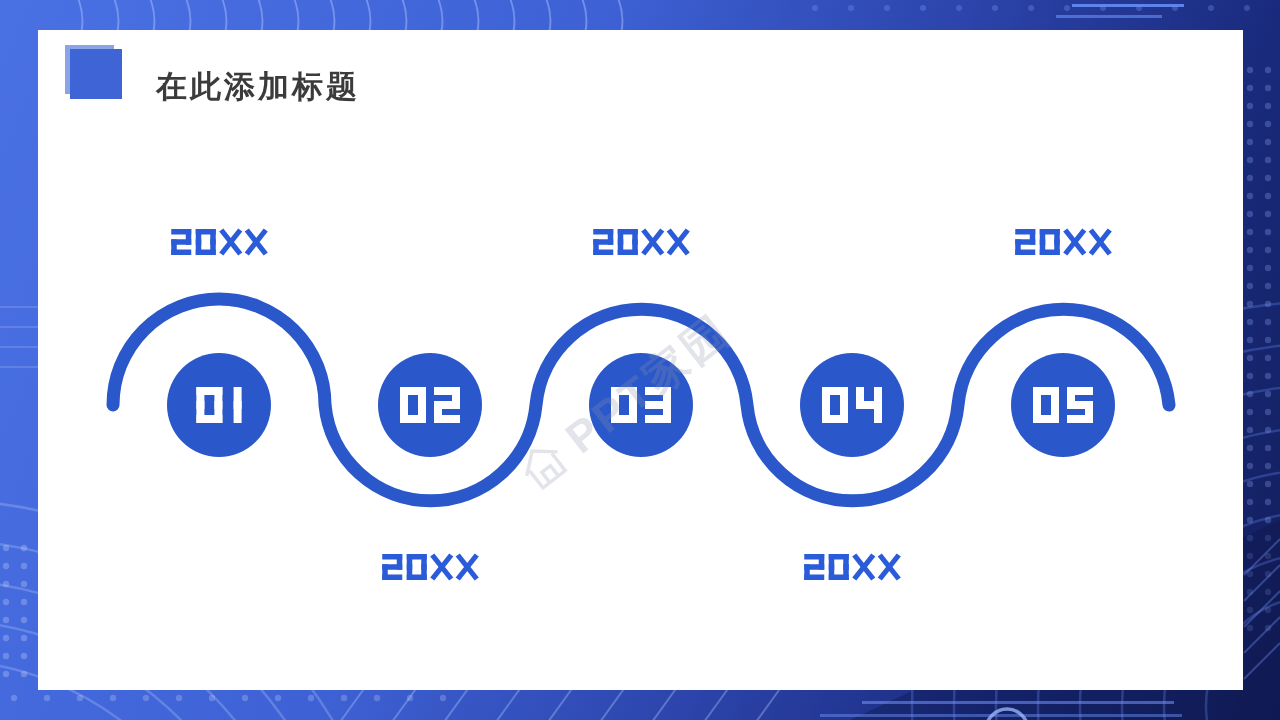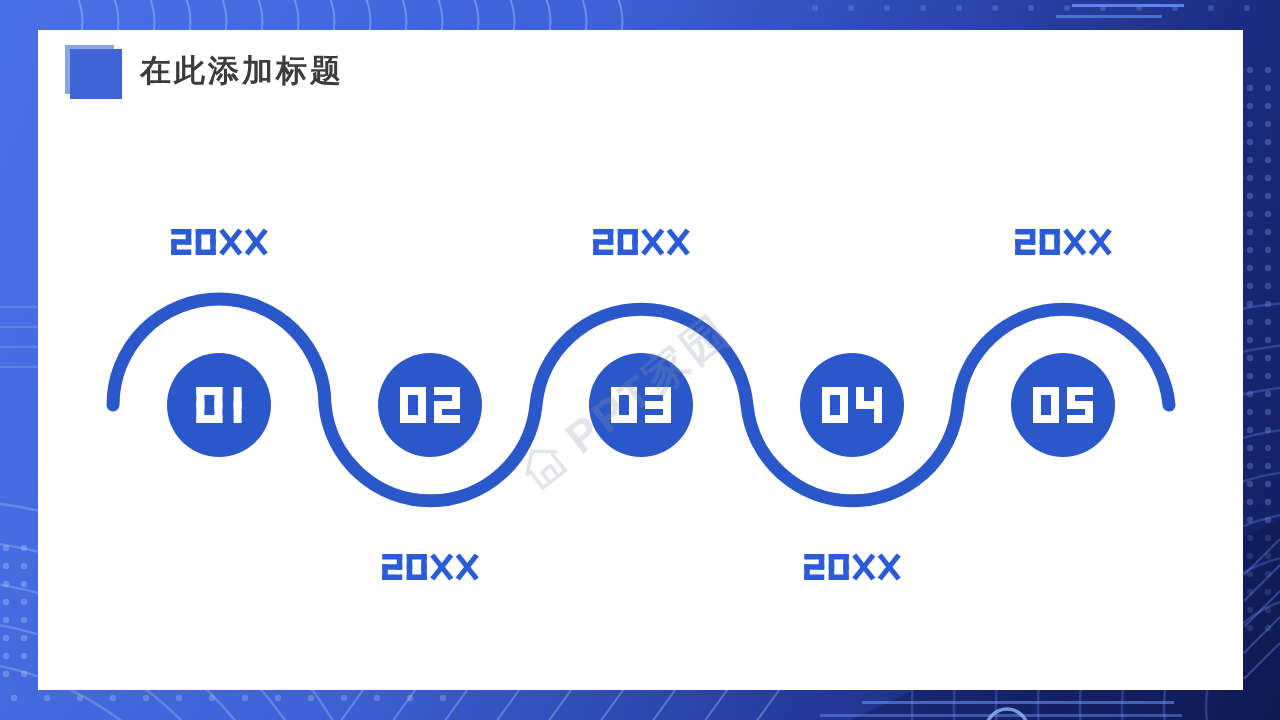--- a/index.html
+++ b/index.html
@@ -9,21 +9,21 @@
     background:linear-gradient(112deg,#4a71e4 0%,#3e62d6 38%,#2c44ab 62%,#192a7c 82%,#121d58 100%);
   }
   #decor-svg{position:absolute;left:0;top:0;width:1280px;height:720px;}
   .panel{
     position:absolute;left:38px;top:30px;width:1205px;height:660px;
     background:#ffffff;
   }
   .sq-back{position:absolute;left:65px;top:45px;width:49px;height:49px;background:#8AA4E8;}
   .sq-front{position:absolute;left:70px;top:49px;width:52px;height:50px;background:#3E64D6;}
   h1.page-title{
-    position:absolute;left:140px;top:50px;margin:0;
+    position:absolute;left:140px;top:50px;margin:16px;
     font-size:31px;font-weight:bold;color:#3B3B3B;letter-spacing:3px;
   }
   #timeline-svg{position:absolute;left:0;top:0;width:1280px;height:720px;}
   .watermark{
     position:absolute;left:488px;top:352px;width:330px;height:56px;
     transform:rotate(-38deg);
     display:flex;align-items:center;gap:10px;
     opacity:0.25;color:#8d97ad;font-size:44px;font-weight:bold;letter-spacing:4px;
     pointer-events:none;white-space:nowrap;
   }

